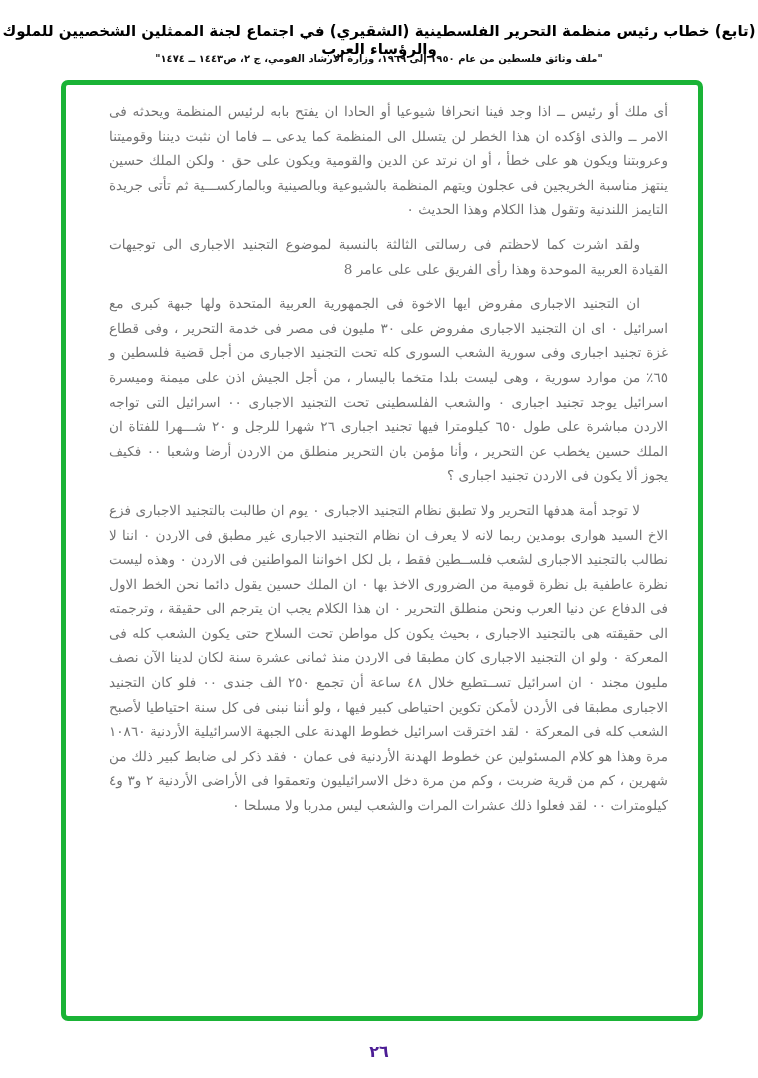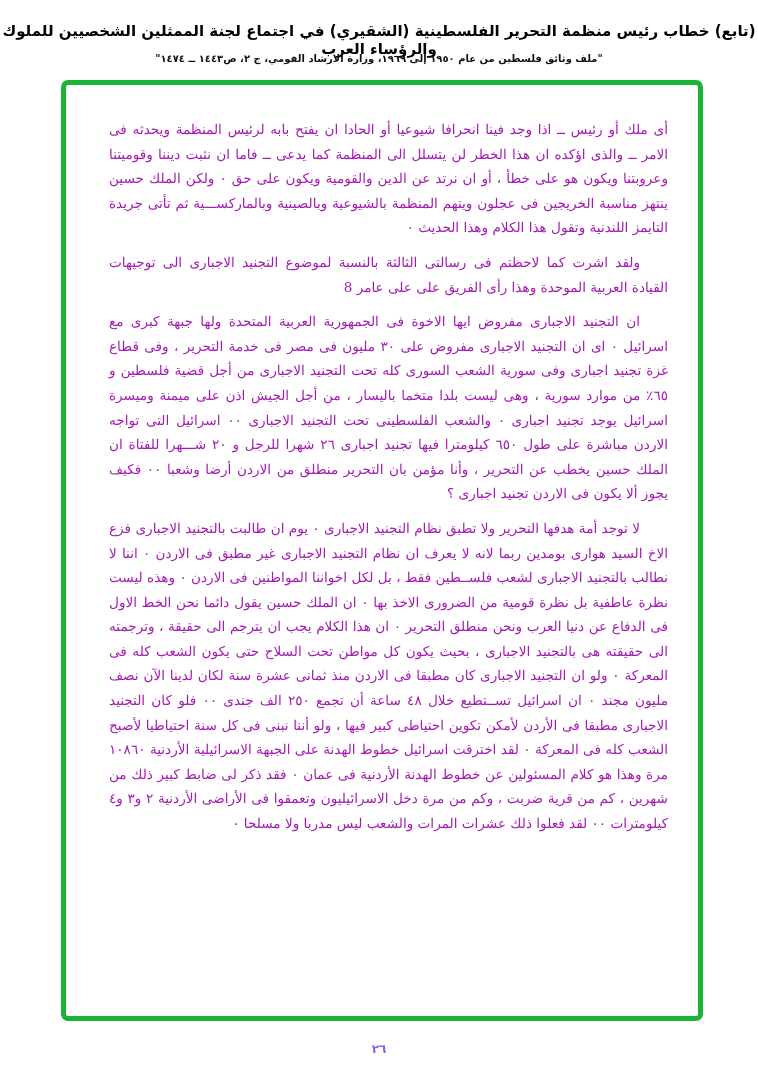--- a/index.html
+++ b/index.html
@@ -19,32 +19,32 @@
       font-family: "DejaVu Sans", sans-serif; font-weight: bold;
       font-size: 10px; color: #111;
     }
     .frame {
       position: absolute; left: 61px; top: 80px;
       width: 632px; height: 931px;
       border: 5px solid #1ab336; border-radius: 7px;
       box-sizing: content-box;
     }
     .body-text {
-      position: absolute; left: 43px; right: 30px; top: 32px;
+      position: absolute; left: 43px; right: 30px; top: 14px;
       direction: rtl; text-align: justify;
       font-family: "DejaVu Serif", serif; font-size: 13.6px;
-      line-height: 24.6px; color: #a21caf;
+      line-height: 24.6px; color: #737373;
     }
     .para { margin: 0 0 10px 0; text-align-last: right; }
     .para.indent { text-indent: 28px; }
     .page-number {
       position: absolute; top: 1042px; left: 0; width: 758px;
       text-align: center; direction: rtl;
       font-family: "DejaVu Sans", sans-serif; font-weight: bold;
-      font-size: 12px; color: #8b5cf6;
+      font-size: 16px; color: #4c1d95;
     }
   </style>
 </head>
 <body>
 
 <div class="header-title">(تابع) خطاب رئيس منظمة التحرير الفلسطينية (الشقيري) في اجتماع لجنة الممثلين الشخصيين للملوك والرؤساء العرب</div>
 <div class="header-source">"ملف وثائق فلسطين من عام ١٩٥٠ إلى ١٩٦٩، وزارة الارشاد القومي، ج ٢، ص١٤٤٣ ــ ١٤٧٤"</div>
 
 <div class="frame">
   <div class="body-text">

